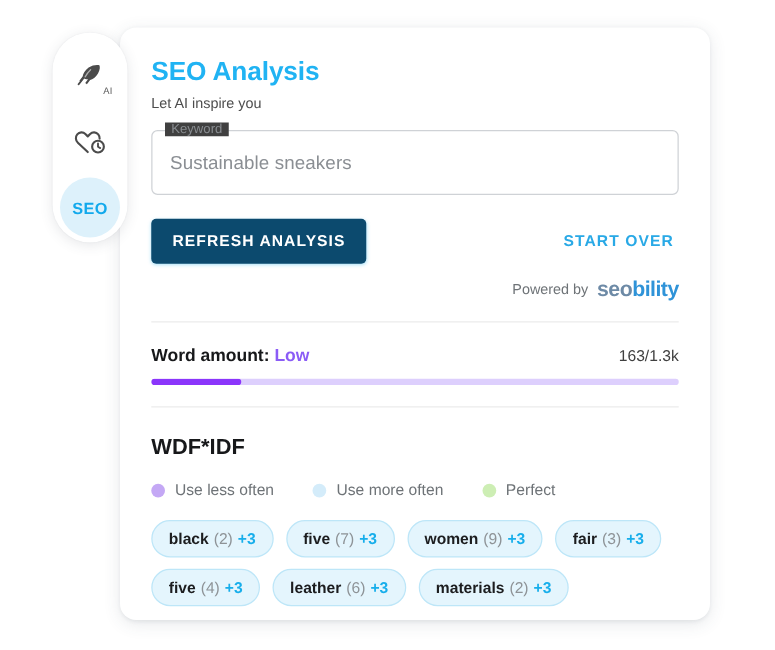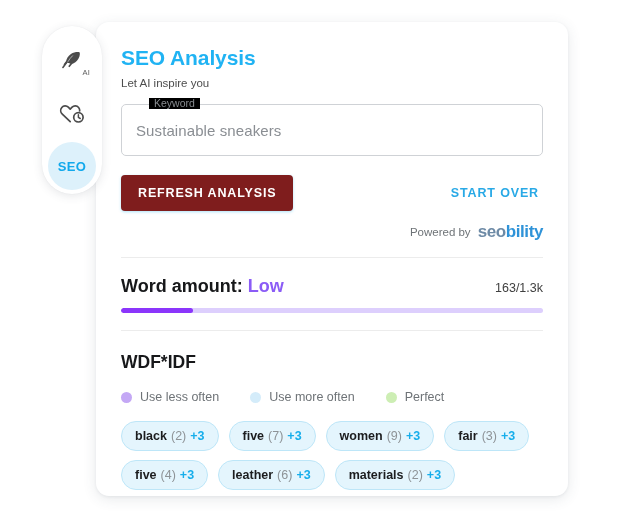--- a/index.html
+++ b/index.html
@@ -100,43 +100,43 @@
     height: 52px;
     border: 1px solid #cfd2d6;
     border-radius: 5px;
     display: flex;
     align-items: center;
     padding: 0 14px;
   }
   .field-legend {
     position: absolute;
     top: -7px;
-    left: 27px;
-    background: #000000;
+    left: 10px;
+    background: #404040;
     padding: 0 5px;
     font-size: 10.5px;
     color: #888c90;
     line-height: 1;
     text-align: center;
   }
   .field-value {
     font-size: 15px;
     color: #8a8e93;
     letter-spacing: 0.1px;
   }
 
   
   .actions {
     display: flex;
     align-items: center;
     justify-content: space-between;
     margin-top: 19px;
   }
   .btn-primary {
-    background: #7f1d1d;
+    background: #0c4a6e;
     color: #ffffff;
     border: none;
     border-radius: 4px;
     padding: 11px 17px;
     font-size: 12.5px;
     font-weight: bold;
     letter-spacing: 0.85px;
     font-family: "Liberation Sans", sans-serif;
     cursor: pointer;
     box-shadow: 0 1px 3px rgba(23,174,235,0.35);
@@ -177,21 +177,21 @@
   }
 
   
   .word-row {
     display: flex;
     align-items: baseline;
     justify-content: space-between;
     margin-top: 18px;
   }
   .word-label {
-    font-size: 18px;
+    font-size: 14px;
     font-weight: bold;
     color: #17181a;
   }
   .word-label .val { color: #8b5cf6; font-weight: bold; }
   .word-count { font-size: 12.5px; color: #404040; }
 
   .bar-track {
     height: 5px;
     border-radius: 3px;
     background: #ddcffd;

